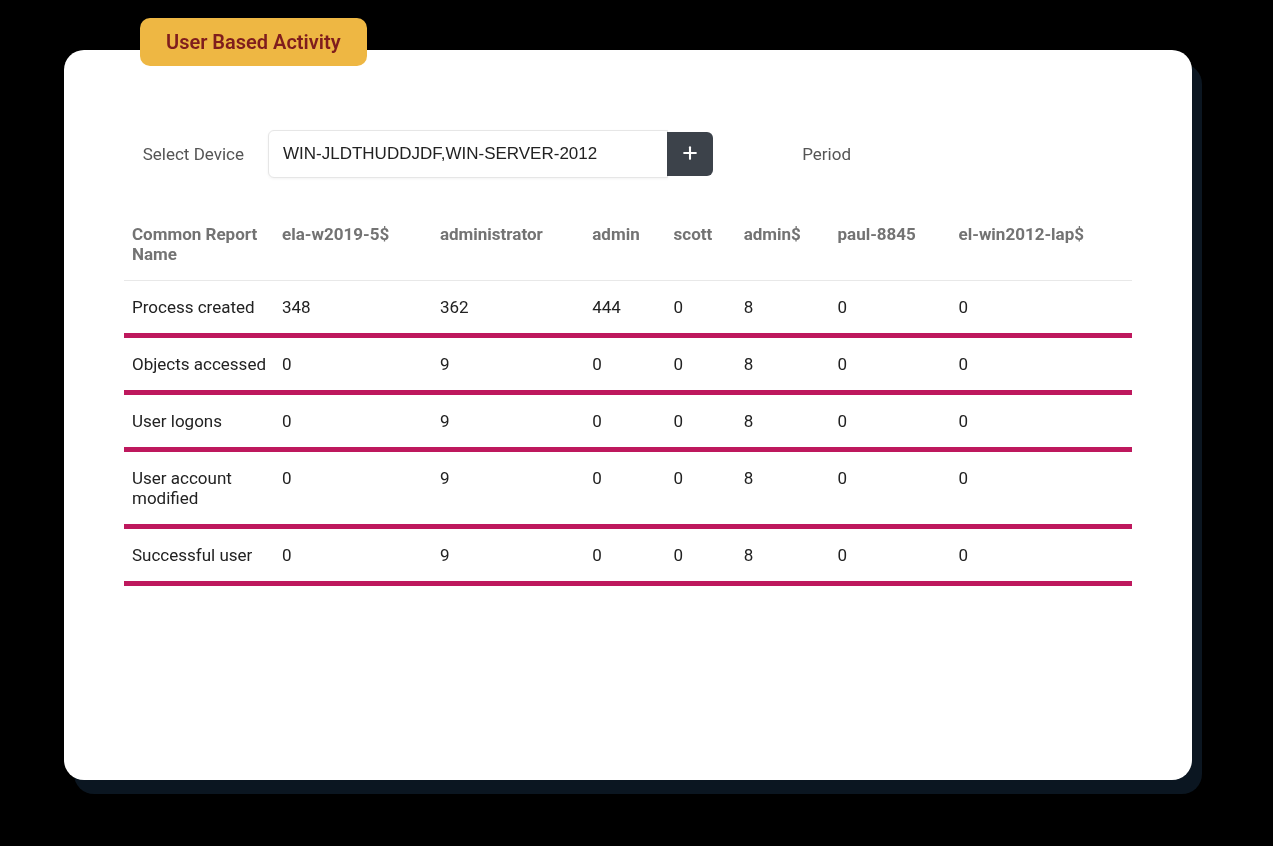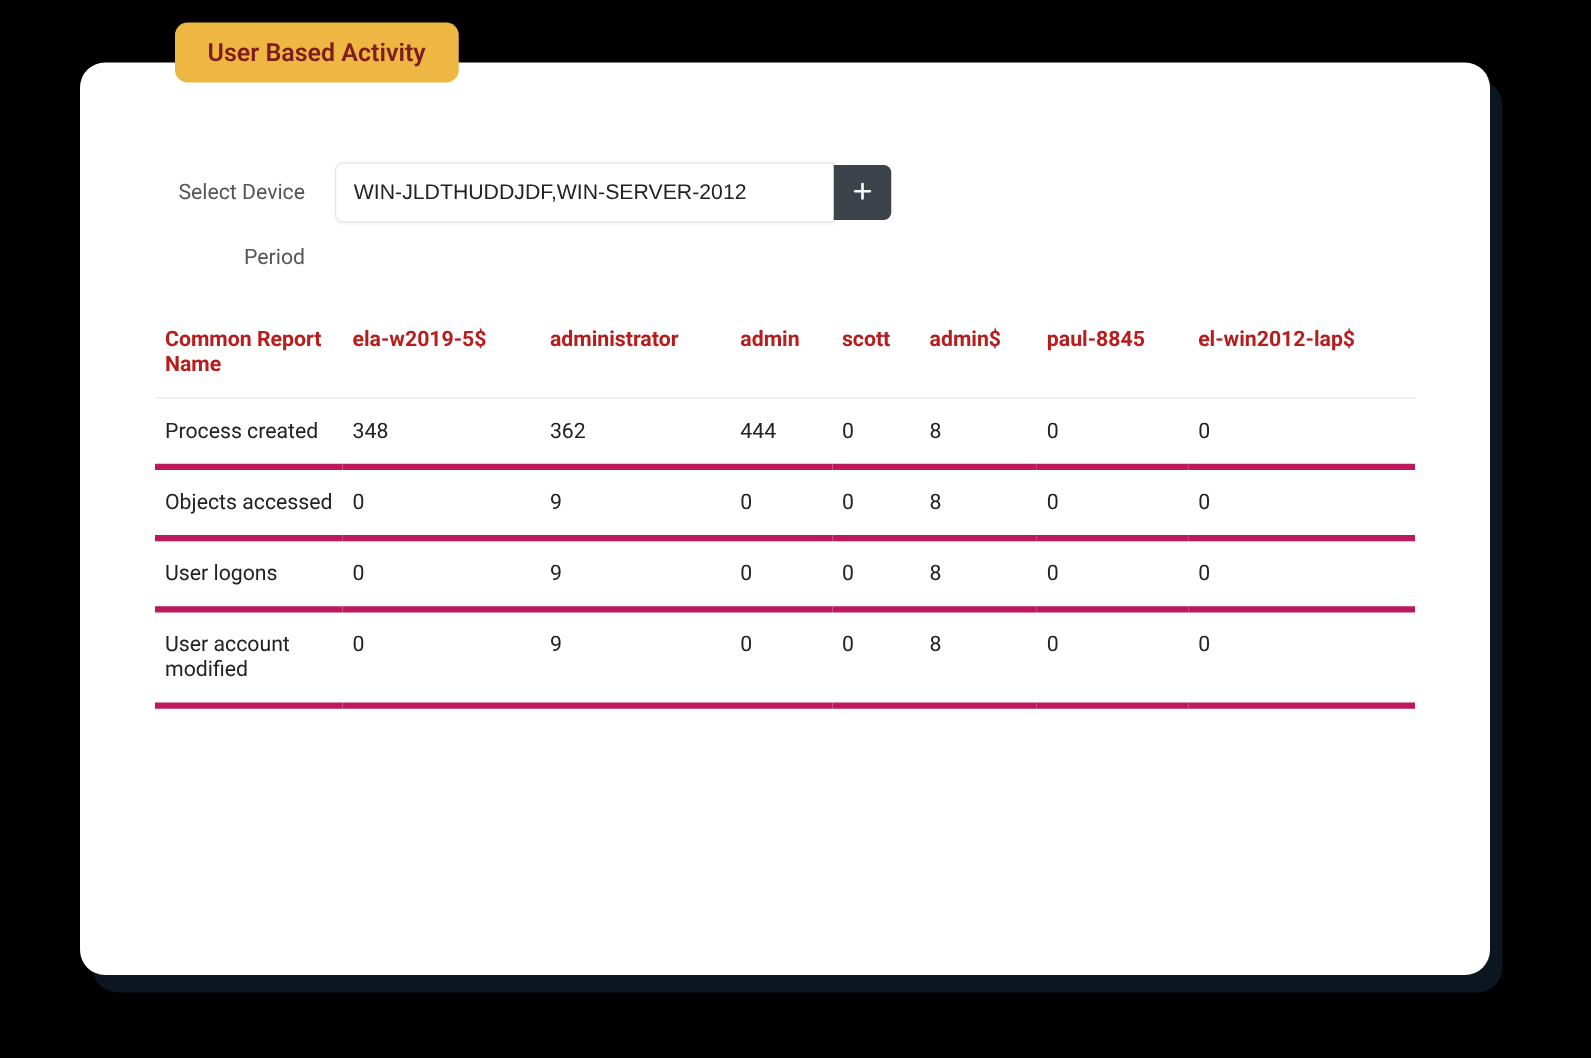--- a/index.html
+++ b/index.html
@@ -28,21 +28,21 @@
     background: #eeb743;
     color: #7f1d1d;
     font-weight: 600;
     font-size: 20px;
     padding: 12px 26px;
     border-radius: 10px;
     z-index: 2;
   }
   .filters {
     display: flex;
-    flex-direction: column;
+    flex-direction: row;
     gap: 18px;
     margin-bottom: 30px;
     margin-top: 10px;
   }
   .filter-row {
     display: flex;
     align-items: center;
     gap: 24px;
   }
   .filter-label {
@@ -87,21 +87,21 @@
     margin-top: 10px;
   }
   th, td {
     text-align: left;
     padding: 16px 8px;
     font-size: 17px;
     vertical-align: top;
   }
   th {
     font-weight: 700;
-    color: #b91c1c;
+    color: #737373;
     border-bottom: 1px solid #e8e8e8;
   }
   td {
     border-bottom: 5px solid #be185d;
     color: #222;
   }
   .col-name { width: 150px; }
 </style>
 </head>
 <body>
@@ -180,16 +180,26 @@
         <tr>
           <td class="col-name">User account modified</td>
           <td>0</td>
           <td>9</td>
           <td>0</td>
           <td>0</td>
           <td>8</td>
           <td>0</td>
           <td>0</td>
         </tr>
+        <tr>
+          <td class="col-name">Successful user</td>
+          <td>0</td>
+          <td>9</td>
+          <td>0</td>
+          <td>0</td>
+          <td>8</td>
+          <td>0</td>
+          <td>0</td>
+        </tr>
       </tbody>
   </table>
 
 </div>
 
 </body></html>

